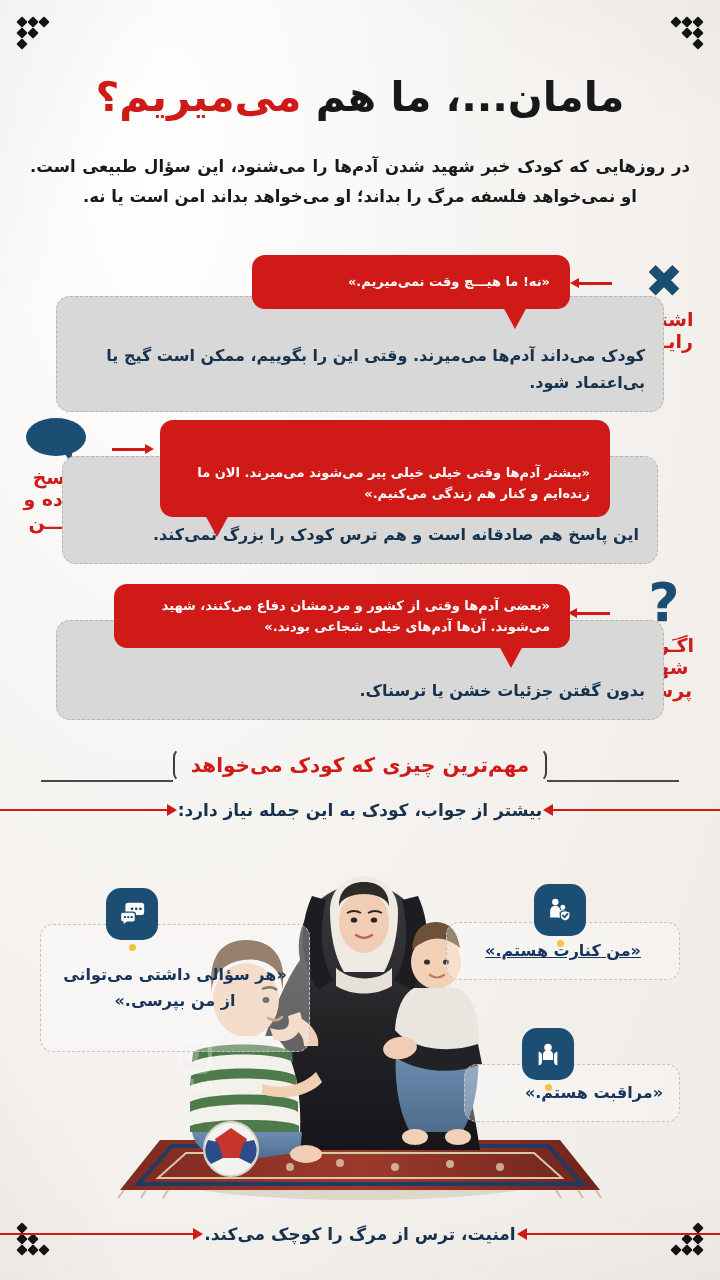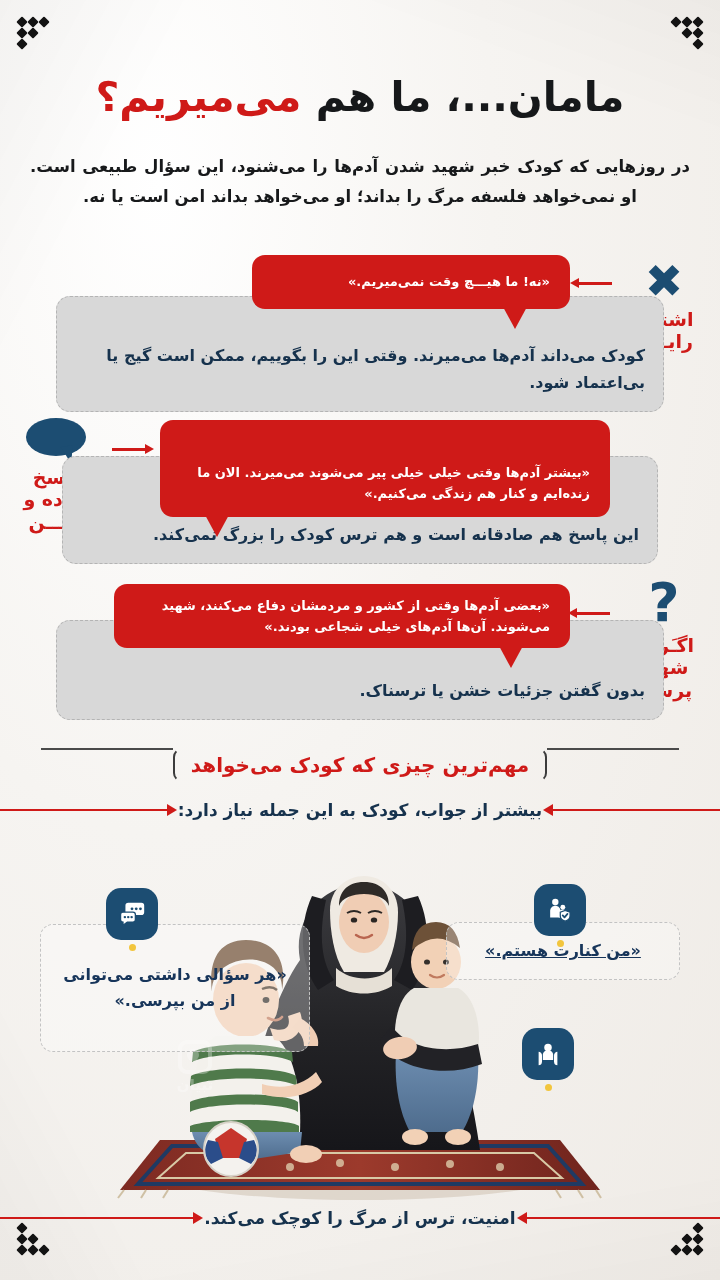--- a/index.html
+++ b/index.html
@@ -218,21 +218,21 @@
     border-left: 13px solid transparent;
     border-right: 13px solid transparent;
     border-top: 24px solid #CF1A18;
   }
 
   
   .kicker {
     position: absolute;
     left: 0; right: 0;
     display: flex;
-    align-items: flex-start;
+    align-items: flex-end;
     justify-content: center;
     gap: 0;
     z-index: 4;
   }
   .kicker .rule {
     height: 1.6px;
     background: #4a4a4a;
     width: 132px;
   }
   .kicker .brack {
@@ -357,24 +357,24 @@
     position: absolute;
     left: 5px; top: 5px;
     width: 12px; height: 12px;
     border-radius: 50%;
     background: #ffffff;
   }
 
   .footline {
     position: absolute;
     left: 0; right: 0;
-    bottom: 52px;
+    bottom: 36px;
     display: flex;
     align-items: center;
-    justify-content: flex-end;
+    justify-content: flex-start;
     gap: 10px;
     z-index: 6;
     direction: rtl;
   }
   .footline .ftext {
     font-size: 17px;
     font-weight: 700;
     color: #16324d;
     white-space: nowrap;
   }
@@ -649,20 +649,23 @@
   </div>
 
   <div class="badge" style="right:146px; top:1028px;">
     <svg viewBox="0 0 32 32" aria-hidden="true">
       <circle cx="16" cy="9" r="4" fill="#ffffff"></circle>
       <path d="M10.5 22.5V17c0-3 2.5-5 5.5-5s5.5 2 5.5 5v5.5z" fill="#ffffff"></path>
       <path d="M6 13.5c2.2 0 3.6 1.8 3.6 4.2v6.5C9.6 26.8 7.9 28 6 28z" fill="#ffffff"></path>
       <path d="M26 13.5c-2.2 0-3.6 1.8-3.6 4.2v6.5c0 2.6 1.7 3.8 3.6 3.8z" fill="#ffffff"></path>
     </svg>
   </div>
+  <div class="tip" style="right:40px; width:216px; top:1064px; height:58px; justify-content:flex-end;">
+    <div class="tiptext" style="text-align:right;">«مراقبت هستم.»</div>
+  </div>
 
   <div class="footline">
     <span class="longarrow to-left" style="width:214px;"></span>
     <span class="ftext">امنیت، ترس از مرگ را کوچک می‌کند.</span>
     <span class="longarrow to-right" style="width:214px;"></span>
   </div>
 
 </div>
 
 </body></html>

